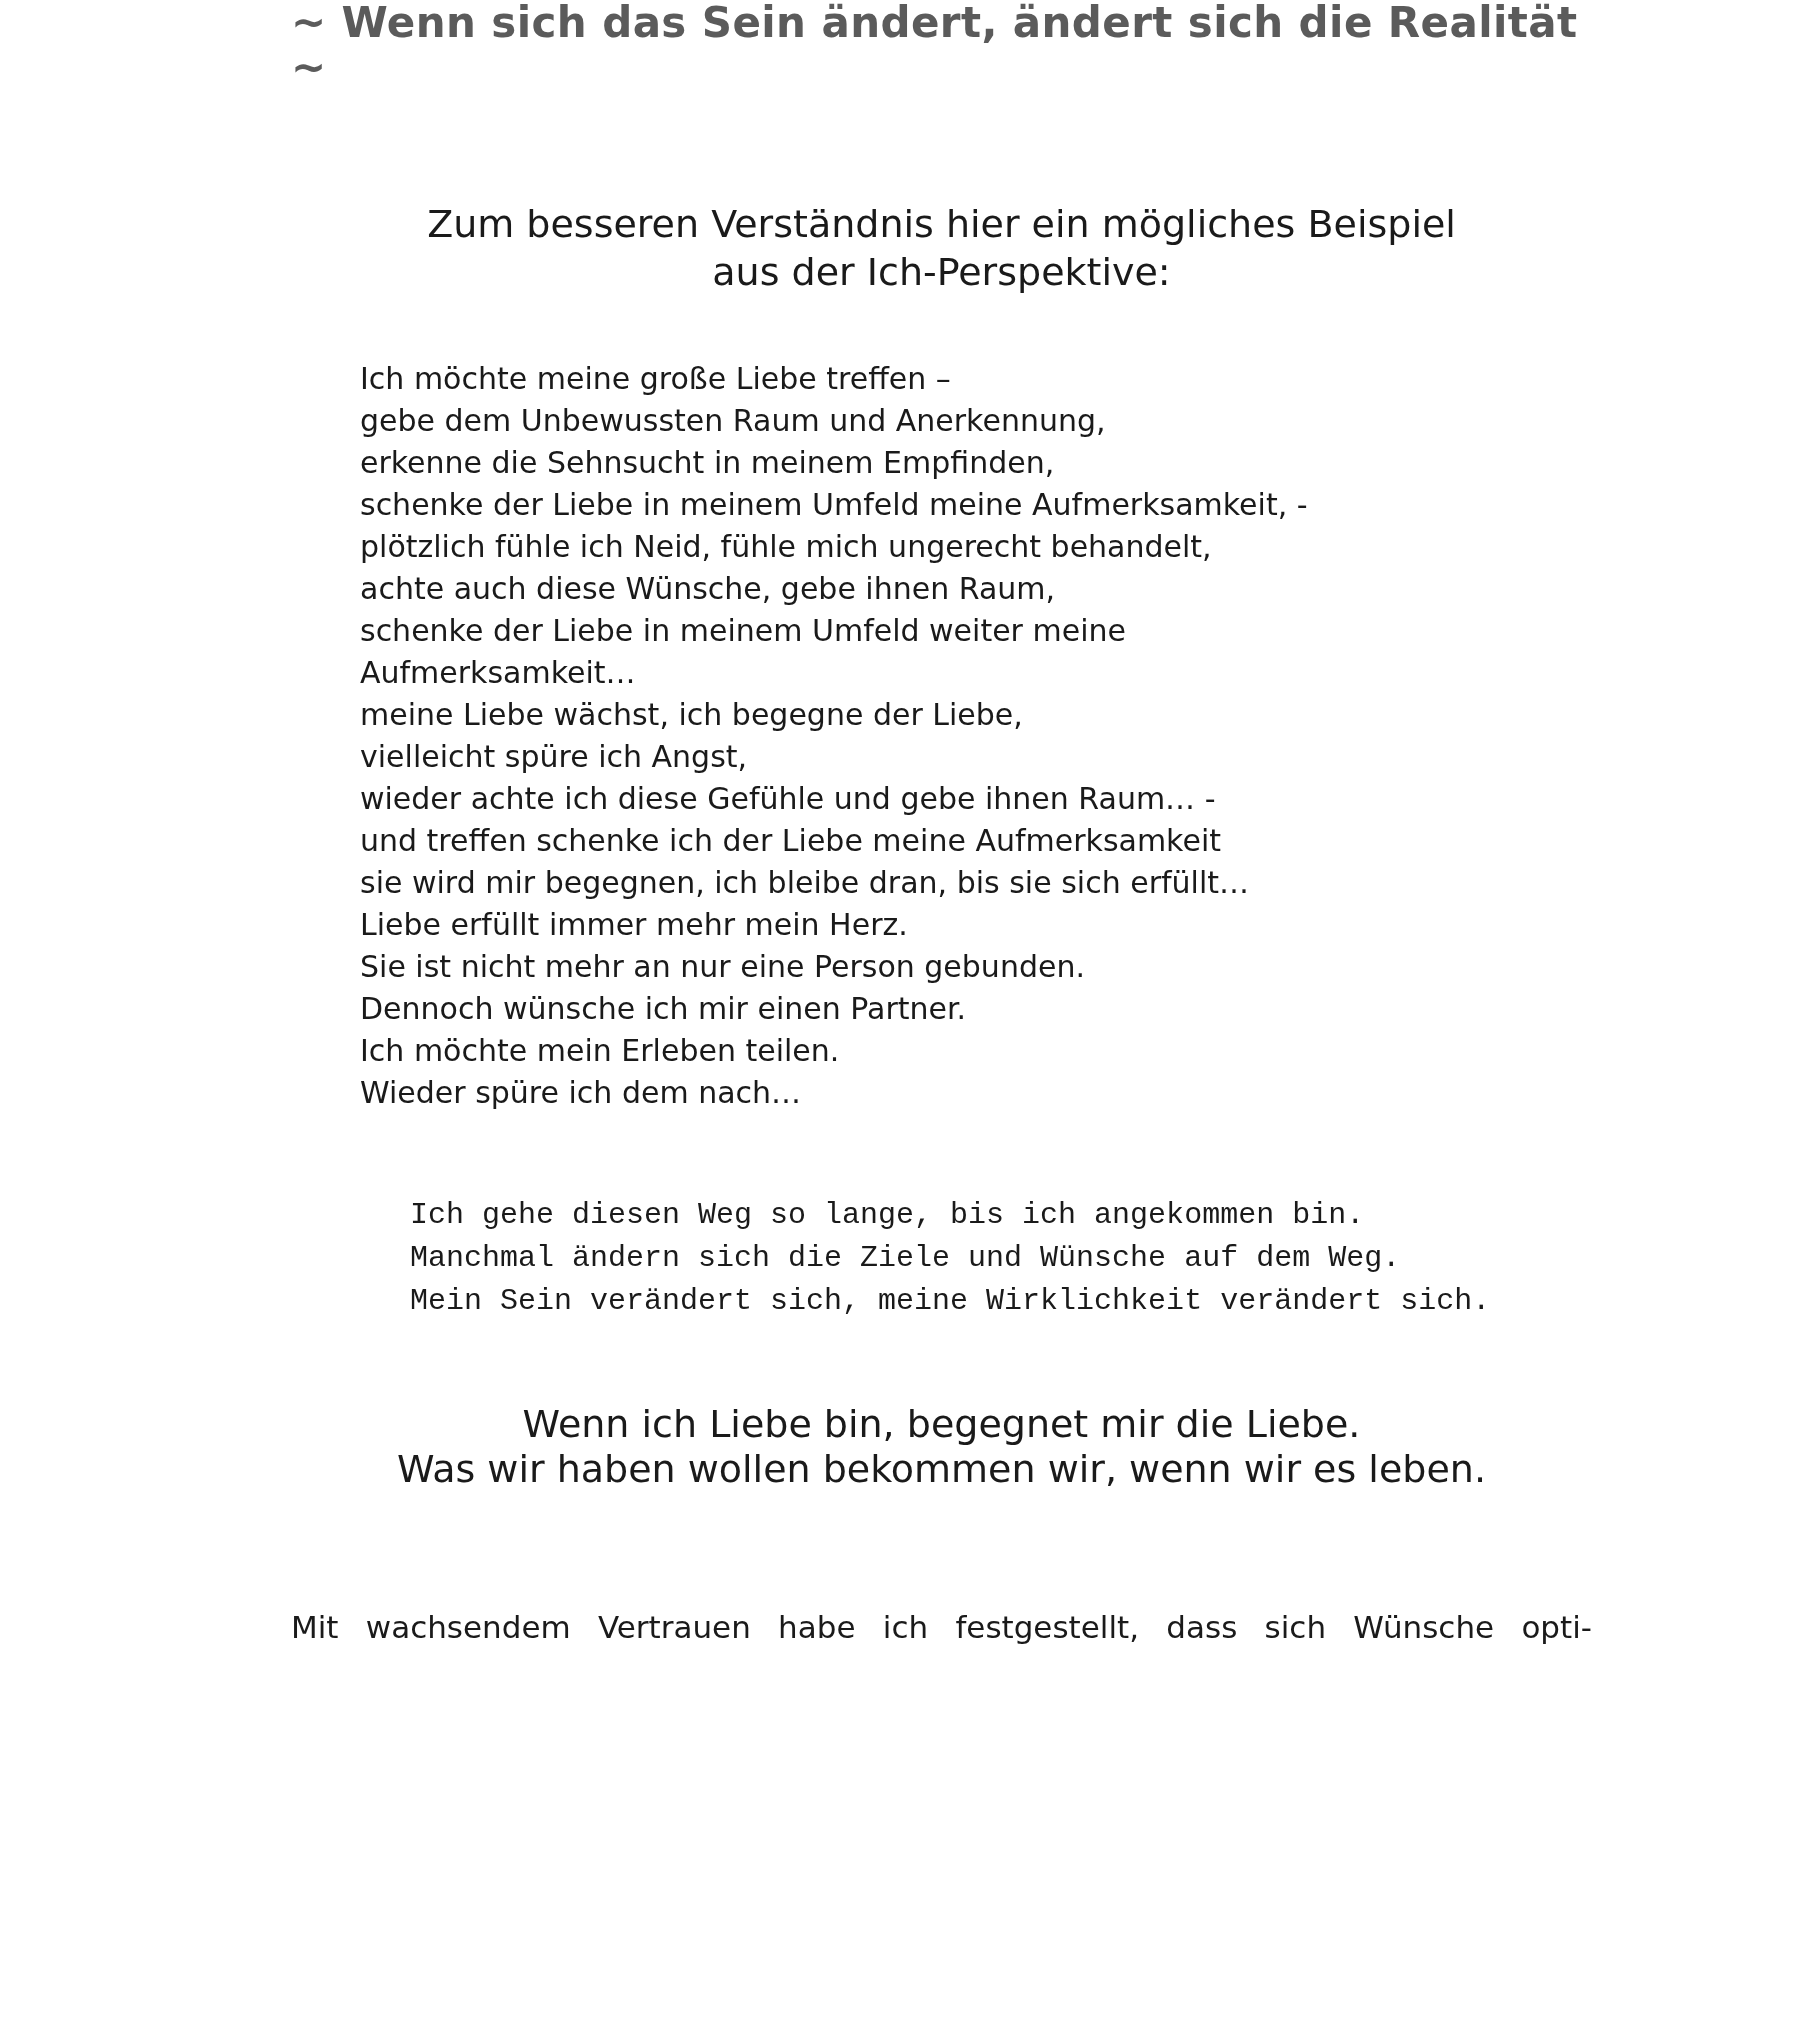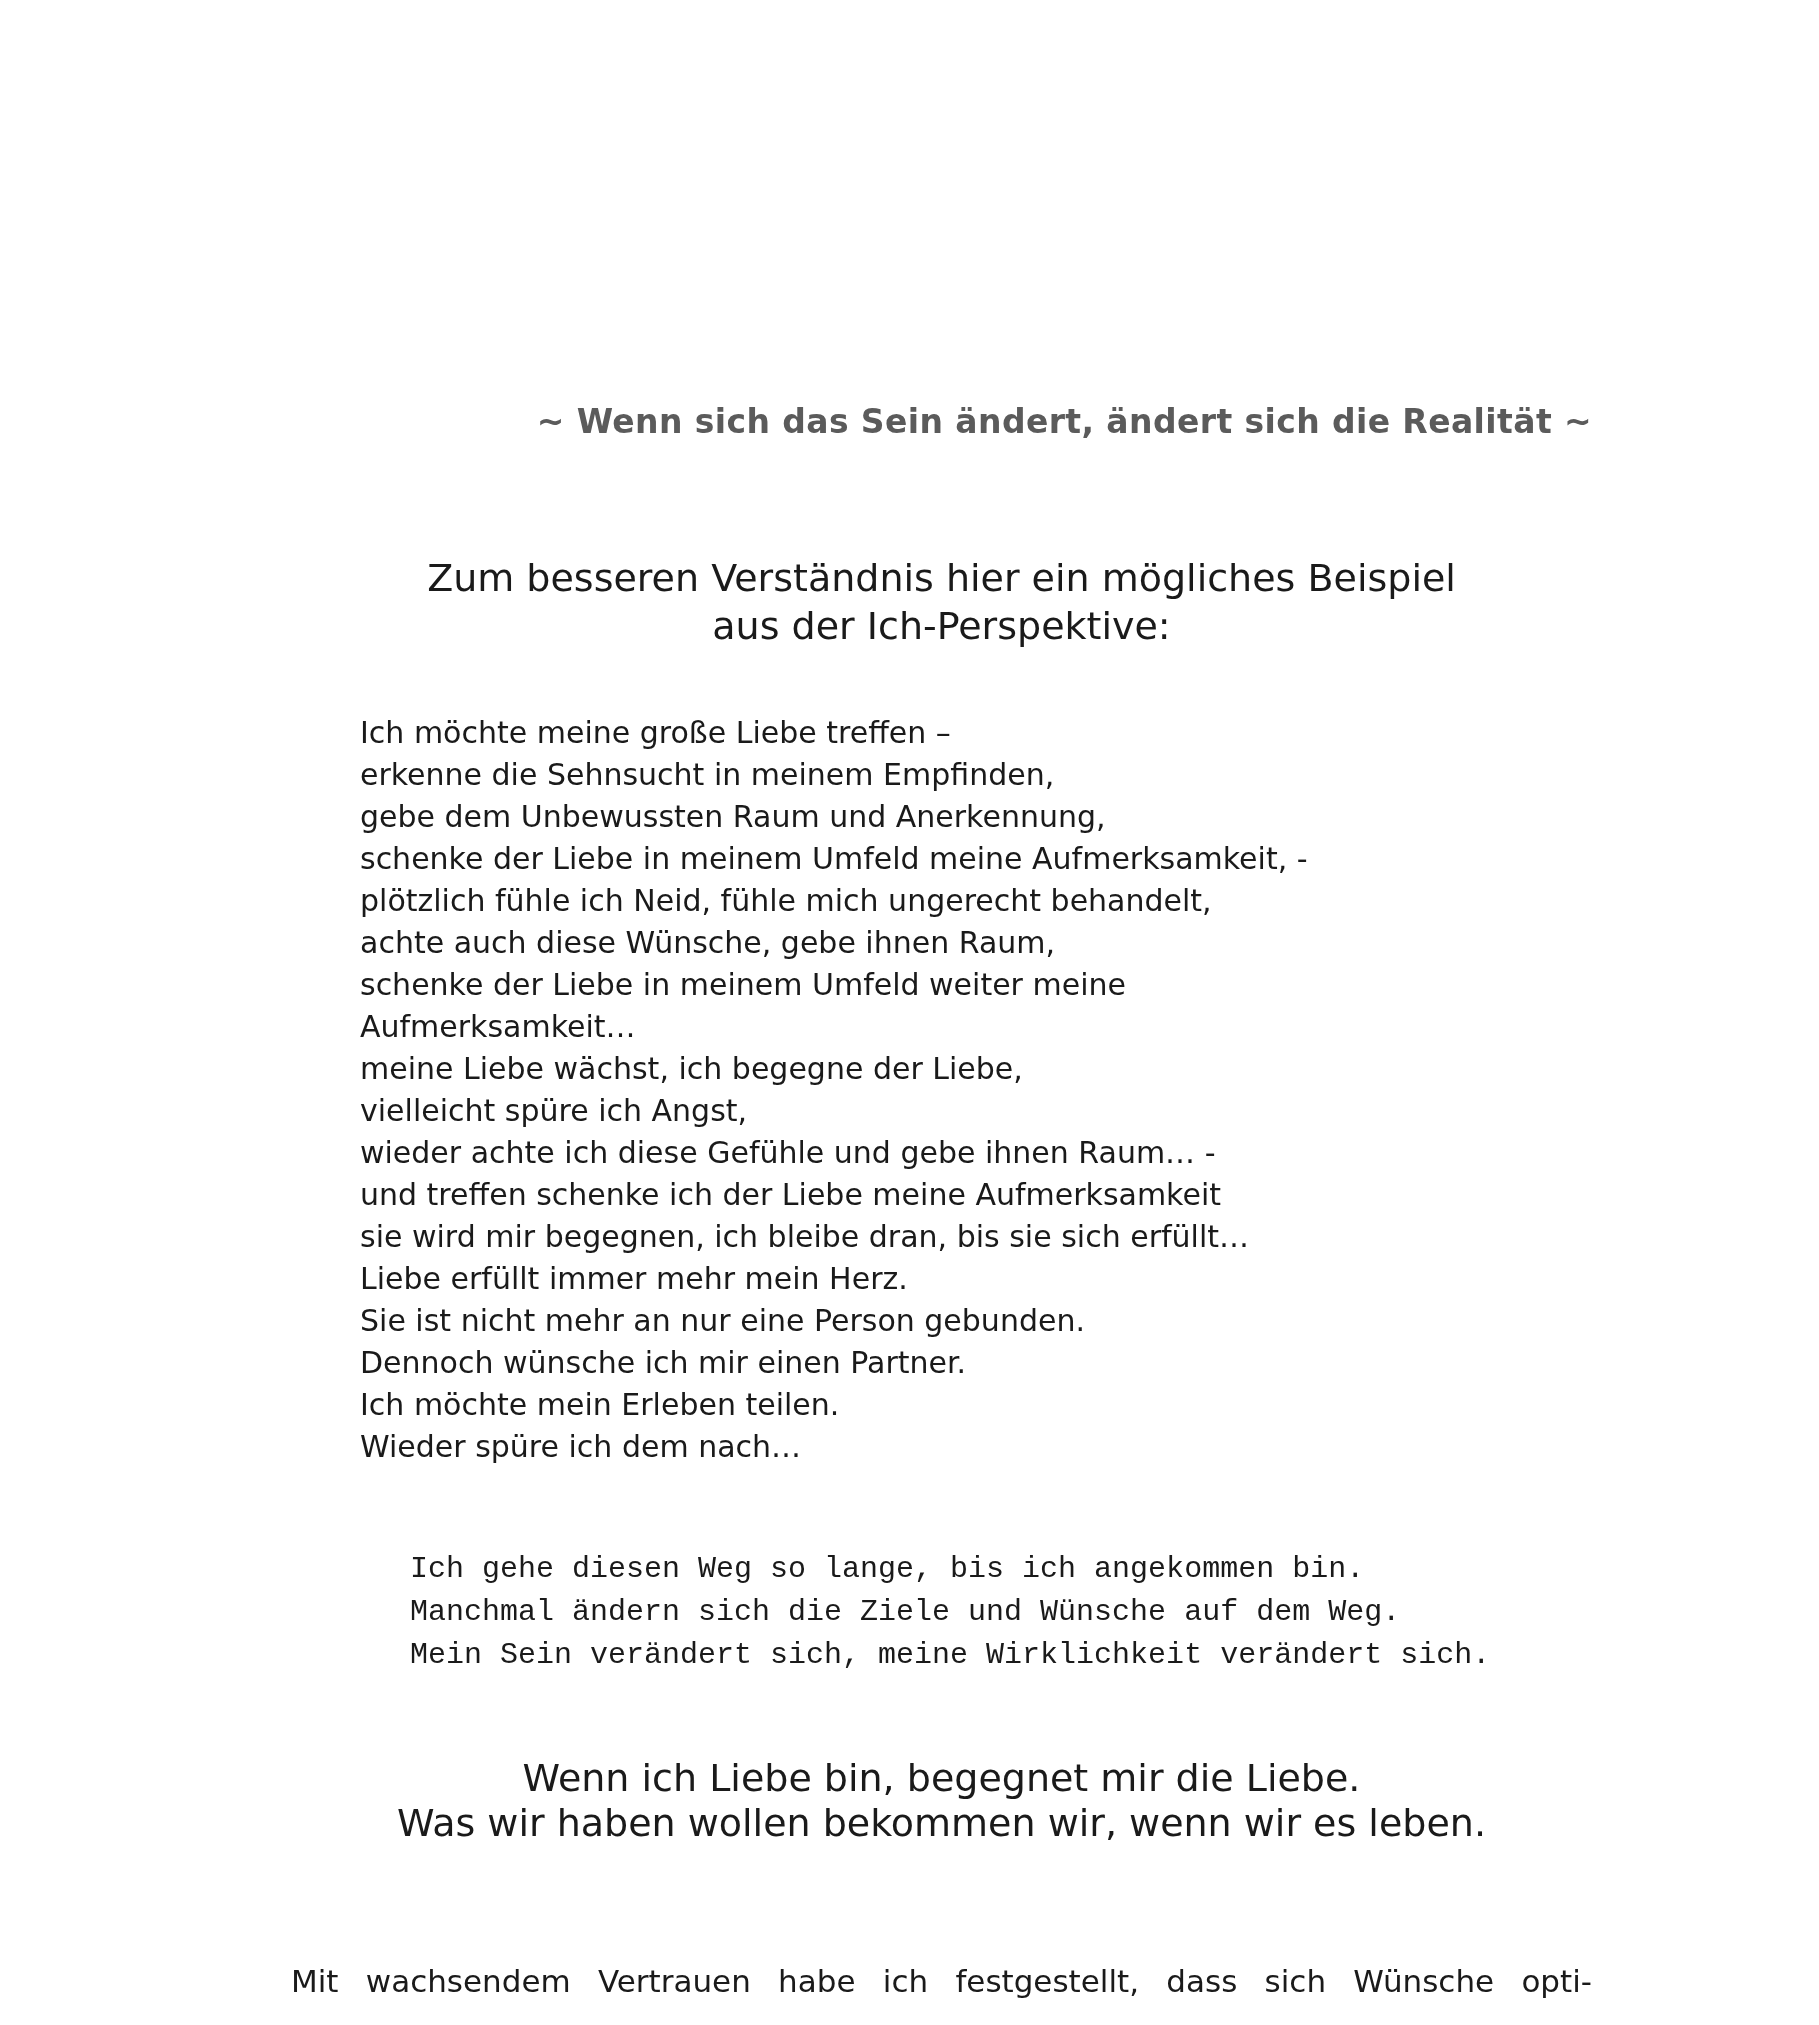--- a/index.html
+++ b/index.html
@@ -16,23 +16,22 @@
     height: 2582px;
     overflow: hidden;
   }
   .content {
     position: absolute;
     left: 291px;
     top: 0;
     width: 1301px;
   }
   .title {
-    margin-top: 399px;
-    text-align: right;
-    font-size: 33px;
+    text-align: left;
+    font-size: 42px;
     font-weight: bold;
     color: #5b5b5b;
     letter-spacing: 0.4px;
     line-height: 45px;
   }
   .intro {
     margin-top: 110px;
     font-size: 38px;
     line-height: 48px;
     text-align: center;
@@ -74,22 +73,22 @@
 
     <div class="title">~ Wenn sich das Sein ändert, ändert sich die Realität ~</div>
 
     <div class="intro">
       <div>Zum besseren Verständnis hier ein mögliches Beispiel</div>
       <div>aus der Ich-Perspektive:</div>
     </div>
 
     <div class="poem">
       <div>Ich möchte meine große Liebe treffen –</div>
+      <div>gebe dem Unbewussten Raum und Anerkennung,</div>
       <div>erkenne die Sehnsucht in meinem Empfinden,</div>
-      <div>gebe dem Unbewussten Raum und Anerkennung,</div>
       <div>schenke der Liebe in meinem Umfeld meine Aufmerksamkeit, -</div>
       <div>plötzlich fühle ich Neid, fühle mich ungerecht behandelt,</div>
       <div>achte auch diese Wünsche, gebe ihnen Raum,</div>
       <div>schenke der Liebe in meinem Umfeld weiter meine</div>
       <div>Aufmerksamkeit…</div>
       <div>meine Liebe wächst, ich begegne der Liebe,</div>
       <div>vielleicht spüre ich Angst,</div>
       <div>wieder achte ich diese Gefühle und gebe ihnen Raum… -</div>
       <div>und treffen schenke ich der Liebe meine Aufmerksamkeit</div>
       <div>sie wird mir begegnen, ich bleibe dran, bis sie sich erfüllt…</div>

